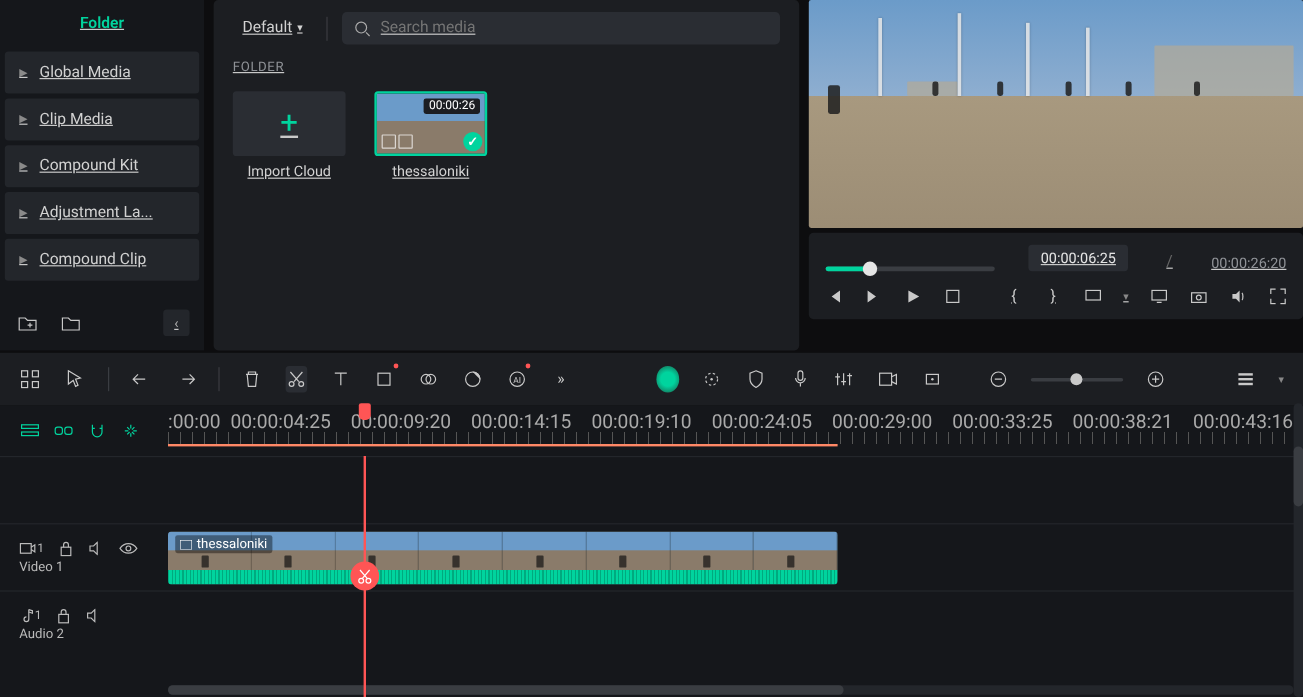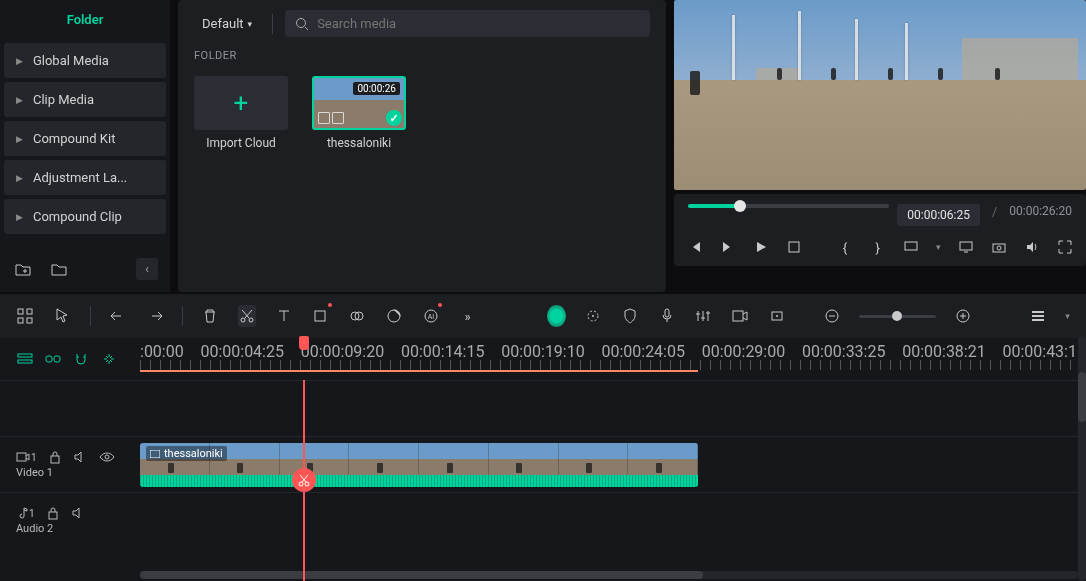--- a/index.html
+++ b/index.html
@@ -1,18 +1,18 @@
 <!DOCTYPE html>
 <html><head>
 <meta charset="utf-8">
 <style>
 * { box-sizing: border-box; margin: 0; padding: 0; font-family: -apple-system, BlinkMacSystemFont, "Segoe UI", Roboto, sans-serif; }
 html, body { width: 1086px; height: 581px; background: #0d0d0f; color: #c9c9c9; font-size: 13px; overflow: hidden; }
 .app { display: flex; flex-direction: column; width: 100%; height: 100%; }
-.upper { display: flex; height: 292px; gap: 8px; }
+.upper { display: flex; height: 292px; gap: 8px; text-decoration: underline; }
 .sidebar { width: 170px; background: #15171b; display: flex; flex-direction: column; padding: 4px; gap: 4px; }
 .sidebar-top { text-align: center; color: #00d49e; font-weight: 600; padding: 8px 0 12px; }
 .side-item { display: flex; align-items: center; gap: 10px; padding: 10px 12px; background: #23262b; border-radius: 3px; color: #d2d2d2; cursor: pointer; }
 .side-item .caret { font-size: 9px; color: #8a8a8a; }
 .side-bottom { margin-top: auto; display: flex; align-items: center; gap: 14px; padding: 8px; }
 .side-bottom .box-btn { width: 22px; height: 22px; background: #23262b; border-radius: 3px; display: flex; align-items: center; justify-content: center; margin-left: auto; color: #aaa; font-size: 12px; cursor: pointer; }
 .media-panel { flex: 1; background: #1c1e22; border-radius: 4px; padding: 10px 16px; display: flex; flex-direction: column; }
 .media-top { display: flex; align-items: center; gap: 12px; margin-bottom: 12px; }
 .default-dd { padding: 4px 8px; background: transparent; color: #d2d2d2; display: flex; align-items: center; gap: 4px; cursor: pointer; }
 .vline { width: 1px; height: 20px; background: #3a3d42; }
@@ -26,21 +26,21 @@
 .thumb-badge { position: absolute; top: 4px; right: 4px; background: #1c1e22; color: #fff; font-size: 10px; padding: 1px 4px; border-radius: 2px; }
 .thumb-check { position: absolute; bottom: 2px; right: 2px; width: 16px; height: 16px; border-radius: 50%; background: #00d49e; display: flex; align-items: center; justify-content: center; color: #fff; font-size: 11px; font-weight: bold; }
 .thumb-icons { position: absolute; bottom: 4px; left: 4px; display: flex; gap: 2px; }
 .thumb-icons span { width: 12px; height: 12px; border: 1px solid rgba(255,255,255,.7); border-radius: 1px; }
 .preview-panel { width: 412px; display: flex; flex-direction: column; gap: 4px; }
 .preview-video { height: 190px; background: linear-gradient(to bottom, #6b9bc9 0%, #8eaed0 42%, #a8997f 42%, #9c8d75 100%); position: relative; border-radius: 2px; overflow: hidden; }
 .pv-pole { position: absolute; width: 3px; background: rgba(230,230,230,.85); box-shadow: 0 0 2px rgba(0,0,0,.3); }
 .pv-bldg { position: absolute; bottom: 58%; background: rgba(180,170,150,.7); border-radius: 1px; }
 .pv-person { position: absolute; bottom: 58%; width: 5px; height: 12px; background: rgba(30,30,30,.85); border-radius: 2px; }
 .preview-controls { background: #1c1e22; border-radius: 4px; padding: 10px 14px; display: flex; flex-direction: column; gap: 12px; }
-.seek-row { display: flex; align-items: flex-start; gap: 8px; }
+.seek-row { display: flex; align-items: flex-end; gap: 28px; }
 .seek-bar { flex: 1; height: 4px; background: #3a3d42; border-radius: 2px; position: relative; cursor: pointer; }
 .seek-fill { position: absolute; left: 0; top: 0; height: 100%; width: 26%; background: #00d49e; border-radius: 2px; }
 .seek-thumb { position: absolute; left: 26%; top: 50%; transform: translate(-50%,-50%); width: 12px; height: 12px; border-radius: 50%; background: #e5e5e5; }
 .time-box { background: #2a2d33; padding: 4px 10px; border-radius: 3px; color: #e5e5e5; font-size: 12px; }
 .time-total { color: #8f9297; font-size: 12px; }
 .divider { color: #666; padding: 0 4px; }
 .ctrl-row { display: flex; align-items: center; gap: 18px; color: #c9c9c9; }
 .ctrl-row .sp { flex: 1; }
 .ctrl-btn { cursor: pointer; display: flex; align-items: center; justify-content: center; width: 18px; height: 18px; }
 .ctrl-btn svg { fill: currentColor; }
@@ -54,21 +54,21 @@
 .zoom-bar { width: 90px; height: 3px; background: #3a3d42; border-radius: 2px; position: relative; cursor: pointer; }
 .zoom-thumb { position: absolute; left: 50%; top: 50%; transform: translate(-50%,-50%); width: 10px; height: 10px; border-radius: 50%; background: #c9c9c9; }
 .list-btn { display: flex; flex-direction: column; gap: 2px; }
 .list-btn span { width: 12px; height: 2px; background: #c9c9c9; }
 .timeline-area { flex: 1; background: #15171b; display: flex; flex-direction: column; position: relative; }
 .ruler-row { display: flex; height: 42px; }
 .ruler-left { width: 140px; display: flex; align-items: center; gap: 10px; padding-left: 16px; color: #00d49e; }
 .ruler-left .rbtn { cursor: pointer; width: 18px; height: 18px; display: flex; align-items: center; justify-content: center; }
 .ruler-main { flex: 1; position: relative; }
 .ruler-labels { position: absolute; top: 4px; left: 0; right: 0; display: flex; font-size: 16px; color: #aaa; }
-.ruler-labels span { flex: 1; text-align: right; }
+.ruler-labels span { flex: 1; text-align: center; }
 .ruler-labels span:first-child { flex: 0.3; text-align: left; }
 .ruler-ticks { position: absolute; top: 22px; left: 0; right: 0; height: 10px; background-image: repeating-linear-gradient(to right, #555 0, #555 1px, transparent 1px, transparent 10px); }
 .ruler-range { position: absolute; top: 32px; left: 0; height: 2px; background: #ff8866; width: 59%; }
 .tracks { position: relative; flex: 1; }
 .track-row { display: flex; height: 56px; border-top: 1px solid #23262b; }
 .track-head { width: 140px; display: flex; flex-direction: column; justify-content: center; padding-left: 16px; gap: 2px; color: #bbb; font-size: 11px; }
 .track-head-icons { display: flex; gap: 12px; align-items: center; }
 .track-head-icons .th-ic { cursor: pointer; display: flex; align-items: center; }
 .track-content { flex: 1; position: relative; }
 .video-clip { position: absolute; top: 6px; left: 0; height: 44px; width: 59%; border-radius: 3px; overflow: hidden; background: #2a3d42; cursor: pointer; }

